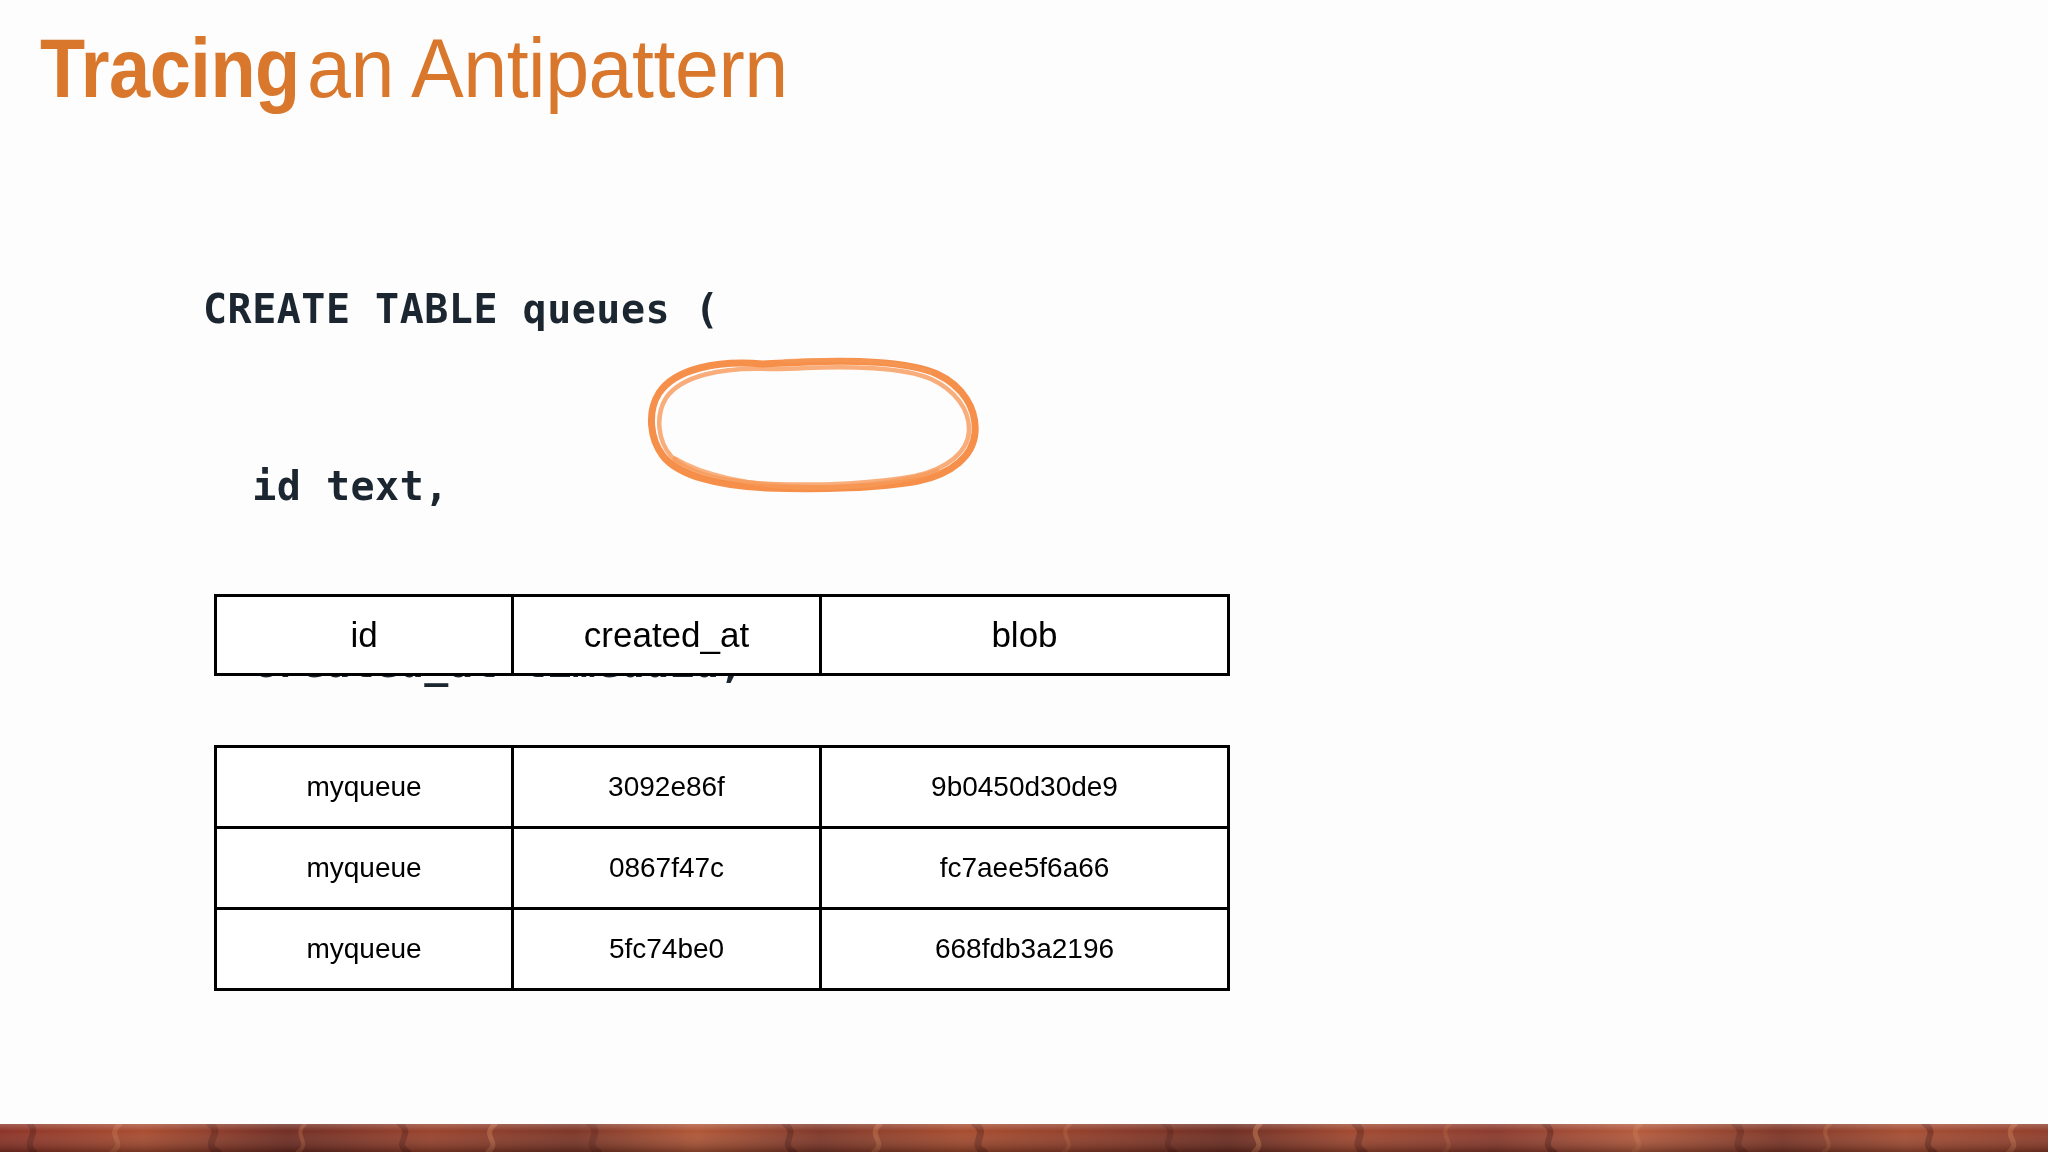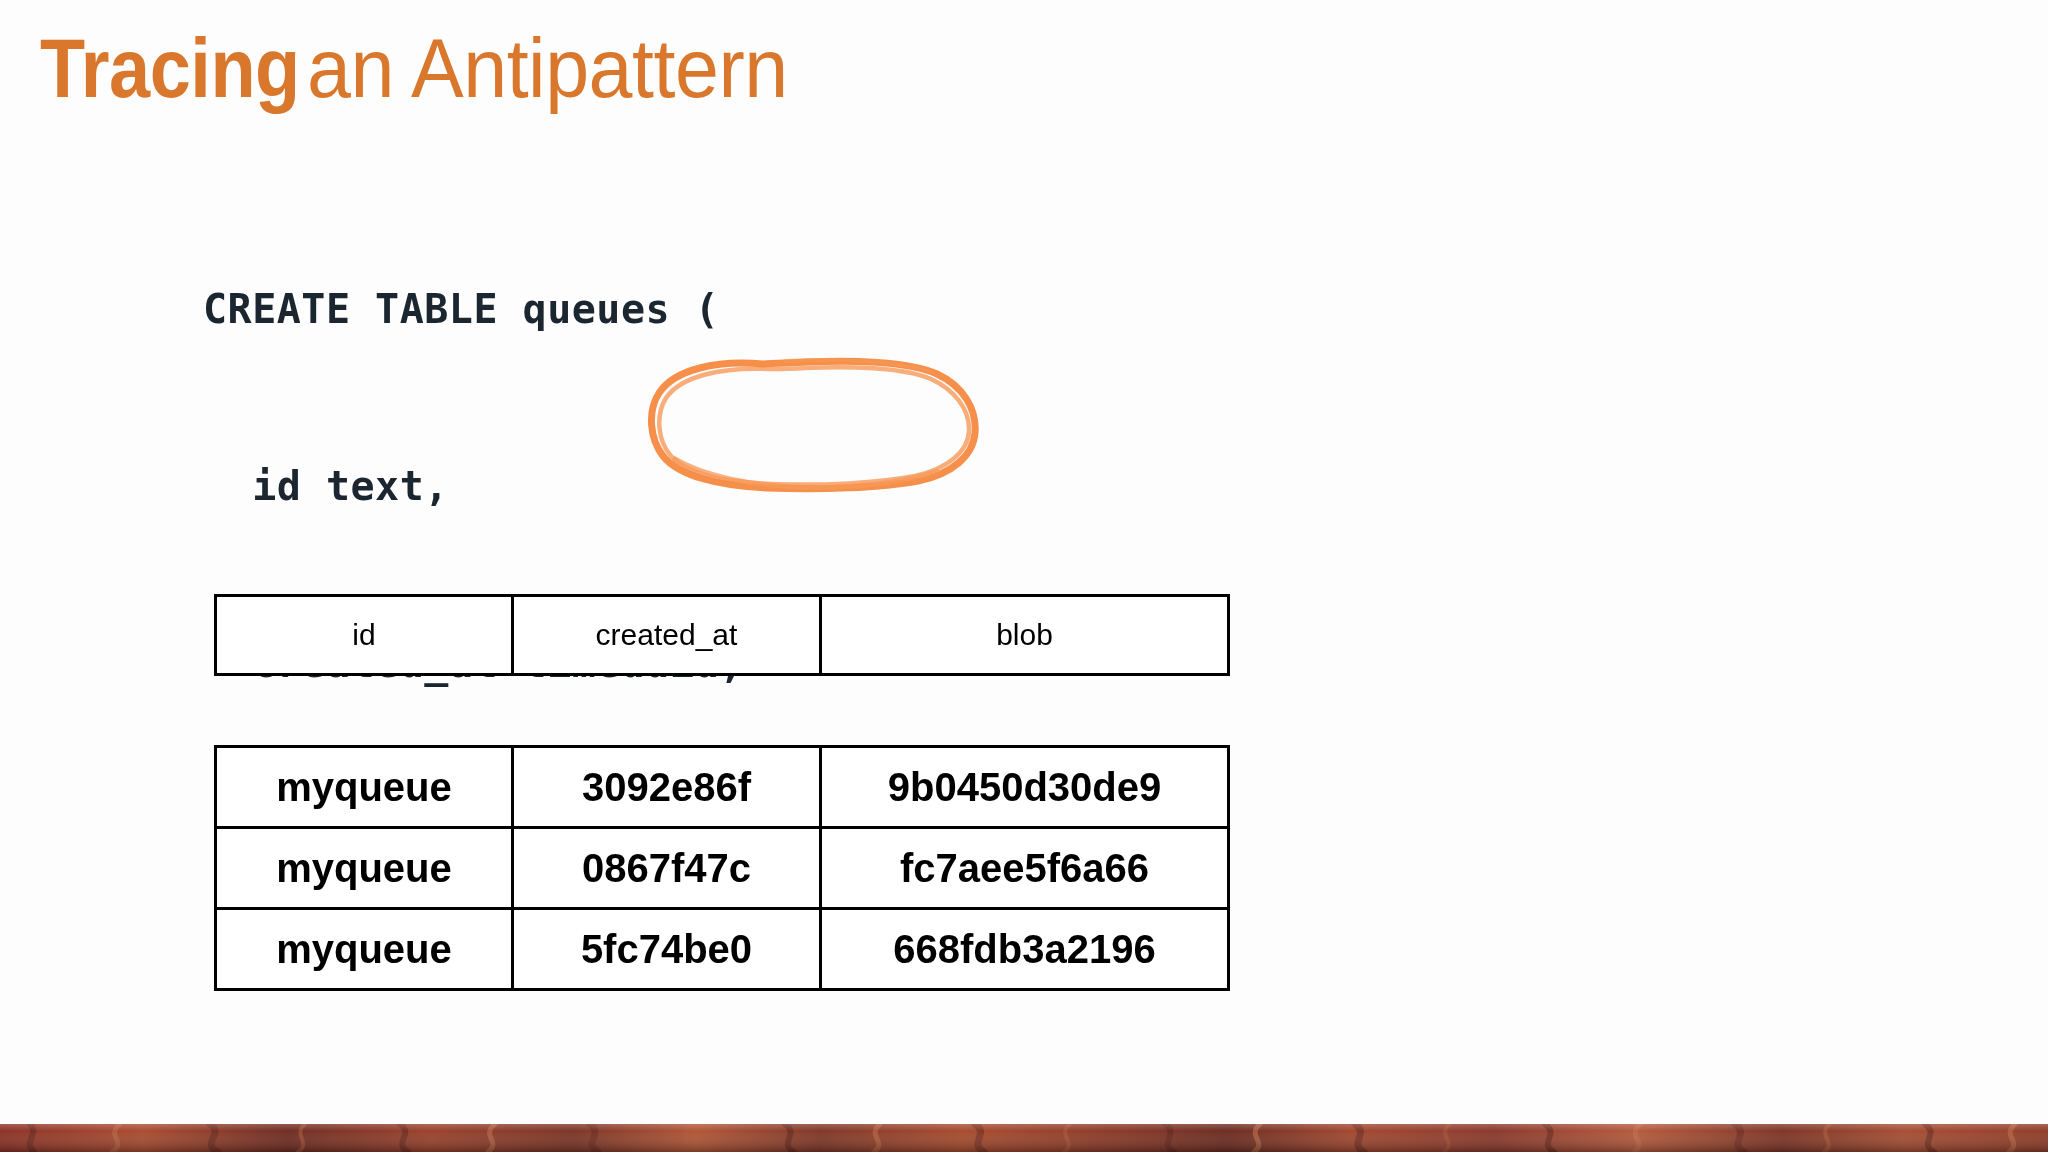--- a/index.html
+++ b/index.html
@@ -90,34 +90,33 @@
     font-family: "Liberation Sans", sans-serif;
   }
 
   #header-table {
     left: 214px;
     top: 594px;
     width: 1004px;
   }
   #header-table th {
     height: 76px;
-    font-size: 30px;
+    font-size: 35px;
     padding: 0;
   }
 
   #data-table {
     left: 214px;
     top: 745px;
     width: 1004px;
   }
   #data-table td {
     height: 78px;
-    font-size: 40px;
+    font-size: 28px;
     padding: 0;
-    font-weight: bold;
   }
 
   .col-id    { width: 294px; }
   .col-ts    { width: 305px; }
   .col-value { width: 405px; }
 
   
   #bottom-strip {
     position: absolute;
     left: 0;

